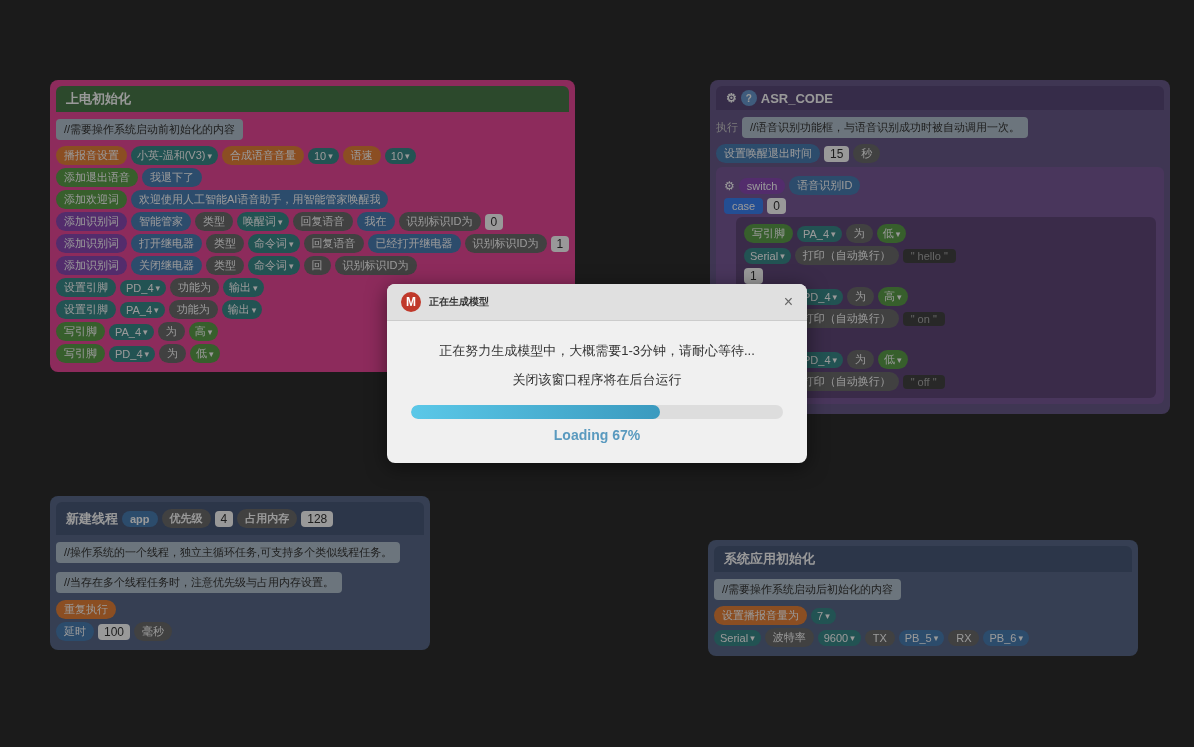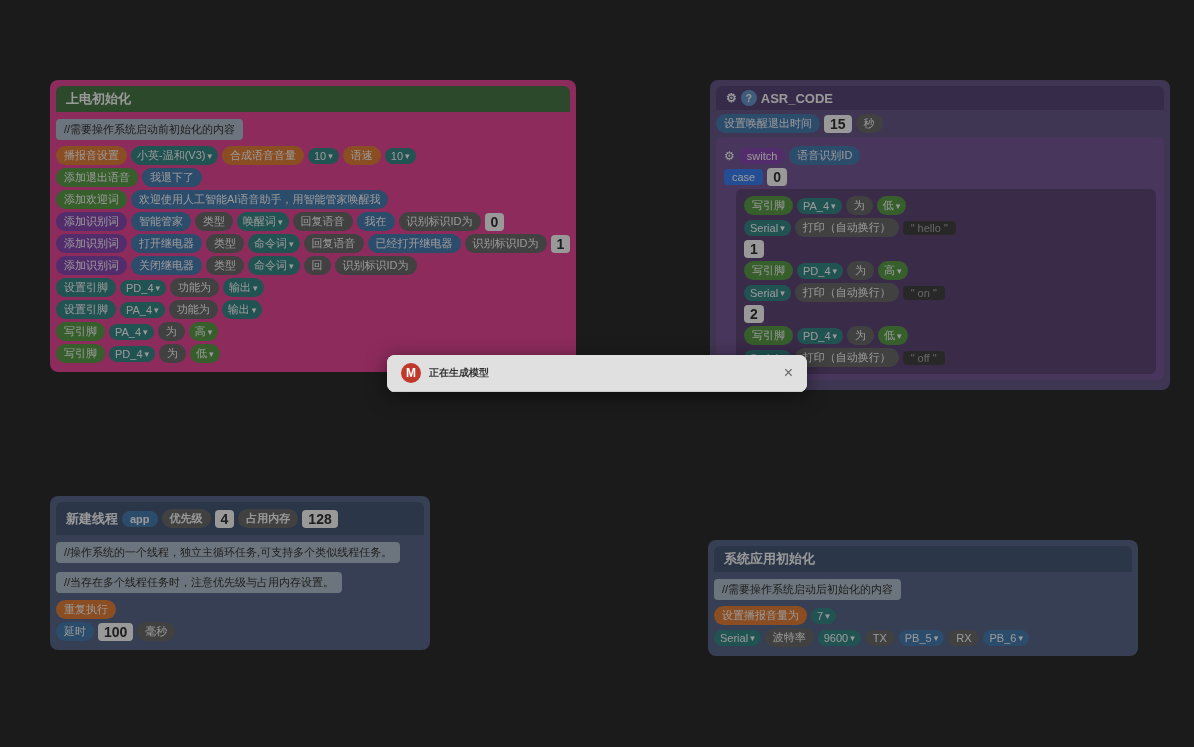--- a/index.html
+++ b/index.html
@@ -50,22 +50,22 @@
       cursor: pointer;
       gap: 2px;
     }
     .select-pill::after { content: ' ▾'; font-size: 9px; }
 
     .num-badge {
       background: #fff;
       color: #333;
       border-radius: 4px;
       padding: 1px 6px;
-      font-size: 14px;
-      font-weight: bold;
+      font-size: 12px;
+      font-weight: normal;
     }
 
     
     .section-init {
       position: absolute;
       top: 80px;
       left: 50px;
       background: #ec4899;
       border-radius: 8px;
       padding: 6px;
@@ -372,20 +372,24 @@
   </div>
 </div>
 
 <div class="section-asr">
   <div class="section-asr-header">
     <span class="gear-icon">⚙</span>
     <span class="question-icon">?</span>
     <span>ASR_CODE</span>
   </div>
 
+  <div class="block-row">
+    <span class="exec-label">执行</span>
+    <span class="comment-block">//语音识别功能框，与语音识别成功时被自动调用一次。</span>
+  </div>
 
   <div class="block-row">
     <span class="pill pill-blue">设置唤醒退出时间</span>
     <span class="num-badge">15</span>
     <span class="pill pill-gray">秒</span>
   </div>
 
   <div style="background:#7a5a9a; border-radius:6px; padding:6px 8px; margin:4px 0;">
     <div class="block-row">
       <span class="gear-icon">⚙</span>
@@ -485,14 +489,22 @@
 
 <div class="modal-overlay">
   <div class="modal">
     <div class="modal-header">
       <div class="modal-title-row">
         <div class="modal-icon">M</div>
         <span class="modal-title">正在生成模型</span>
       </div>
       <button class="modal-close">×</button>
     </div>
+    <div class="modal-body">
+      <p>正在努力生成模型中，大概需要1-3分钟，请耐心等待...</p>
+      <p>关闭该窗口程序将在后台运行</p>
+      <div class="progress-bar-container">
+        <div class="progress-bar-fill" id="progress-fill" style="width: 67%;"></div>
+      </div>
+      <div class="progress-label">Loading 67%</div>
+    </div>
   </div>
 </div>
 
 </body></html>

